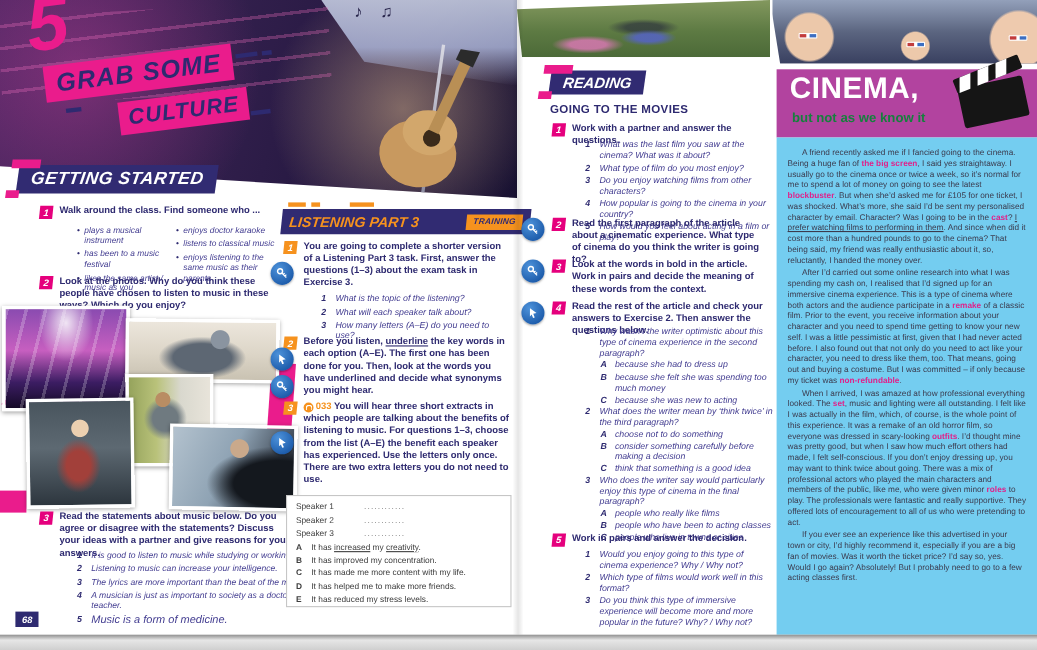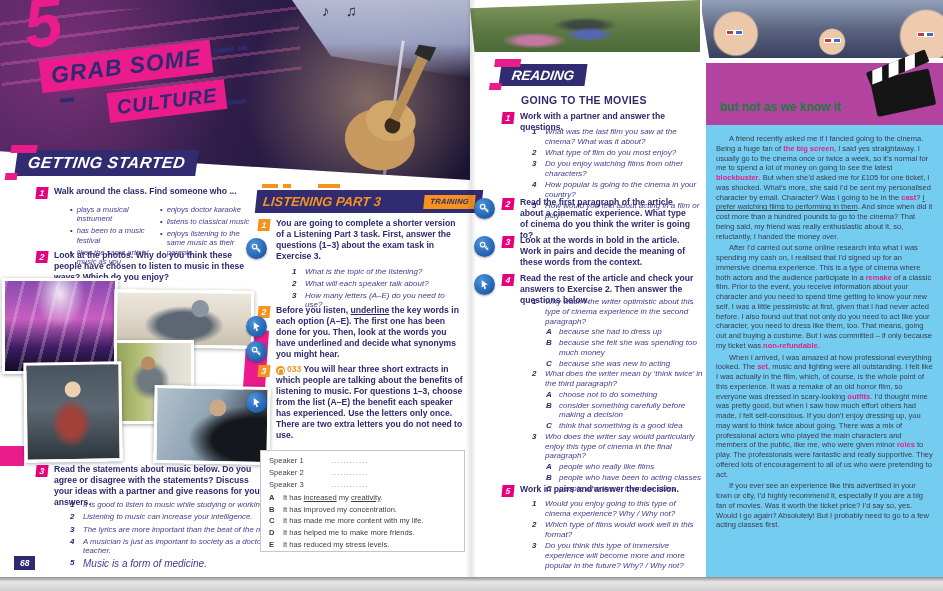--- a/index.html
+++ b/index.html
@@ -348,21 +348,21 @@
   <div class="abs ph-lawn"></div>
   <div class="abs ph-glasses">
     <div class="gl3d" style="left:24px;top:30px;"></div>
     <div class="gl3d" style="left:122px;top:38px;"></div>
     <div class="gl3d" style="left:215px;top:32px;"></div>
   </div>
 
   <div class="abs sec rd-banner">
     <span>READING</span>
   </div>
-  <div class="abs subhead" style="left:500px;top:94px;margin-left:21px;">GOING TO THE MOVIES</div>
+  <div class="abs subhead" style="left:500px;top:94px;">GOING TO THE MOVIES</div>
 
   <div class="abs ex" style="left:502px;top:111px;width:196px;">
     <span class="badge m">1</span>
     <span class="instr">Work with a partner and answer the questions.</span>
   </div>
   <div class="abs ql" style="left:532px;top:127px;width:168px;gap:1.5px;">
     <div class="q">
         <span class="qn">1</span>
         <span class="qt">What was the last film you saw at the cinema? What was it about?</span>
       </div>
@@ -479,20 +479,21 @@
         <span class="qn">2</span>
         <span class="qt">Which type of films would work well in this format?</span>
       </div>
     <div class="q">
         <span class="qn">3</span>
         <span class="qt">Do you think this type of immersive experience will become more and more popular in the future? Why? / Why not?</span>
       </div>
   </div>
 
   <div class="abs art-head"></div>
+  <div class="abs art-title">CINEMA,</div>
   <div class="abs art-sub">but not as we know it</div>
   <svg class="abs clapper" viewBox="0 0 90 84">
     <g transform="rotate(-12 45 42)">
       <rect x="10" y="32" width="68" height="42" rx="3" fill="#151515"></rect>
       <g transform="rotate(-10 44 24)">
         <rect x="8" y="16" width="72" height="15" rx="2" fill="#151515"></rect>
         <polygon points="16,16 28,16 22,31 10,31" fill="#fff"></polygon>
         <polygon points="36,16 48,16 42,31 30,31" fill="#fff"></polygon>
         <polygon points="56,16 68,16 62,31 50,31" fill="#fff"></polygon>
       </g>

